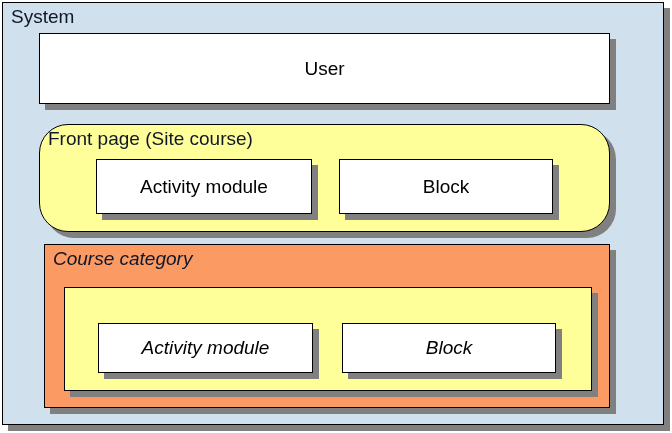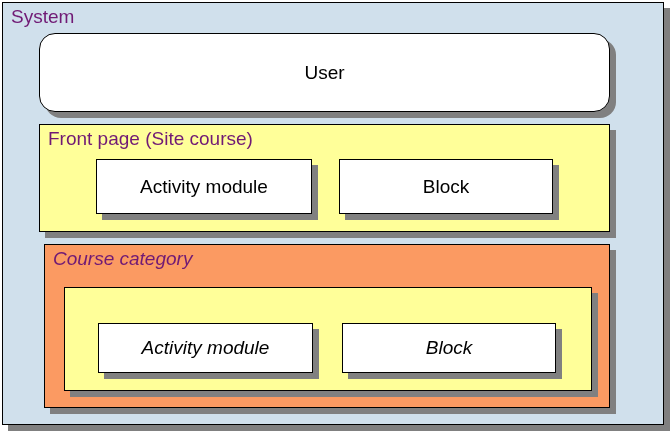--- a/index.html
+++ b/index.html
@@ -29,21 +29,21 @@
     box-shadow: 6px 6px 0 0 #808080;
   }
 
   
   .container > .box-label {
     position: absolute;
     left: 8px;
     top: 2px;
     font-size: 19px;
     line-height: 24px;
-    color: #701a75;
+    color: #0f172a;
     white-space: nowrap;
   }
 
   
   .leaf {
     display: flex;
     align-items: center;
     justify-content: center;
   }
   .leaf > .box-label {
@@ -60,32 +60,32 @@
     width: 662px;
     height: 423px;
     background: #d0e0ec;
   }
 
   
   #user-box {
     left: 36px;
     top: 30px;
     width: 571px;
-    height: 79px;
+    height: 71px;
     background: #ffffff;
-    border-radius: 16px;
   }
 
   
   #frontpage-box {
     left: 36px;
     top: 121px;
     width: 571px;
     height: 108px;
     background: #ffff99;
+    border-radius: 29px;
   }
 
   
   #frontpage-activity-box {
     left: 56px;
     top: 34px;
     width: 216px;
     height: 55px;
     background: #ffffff;
   }

